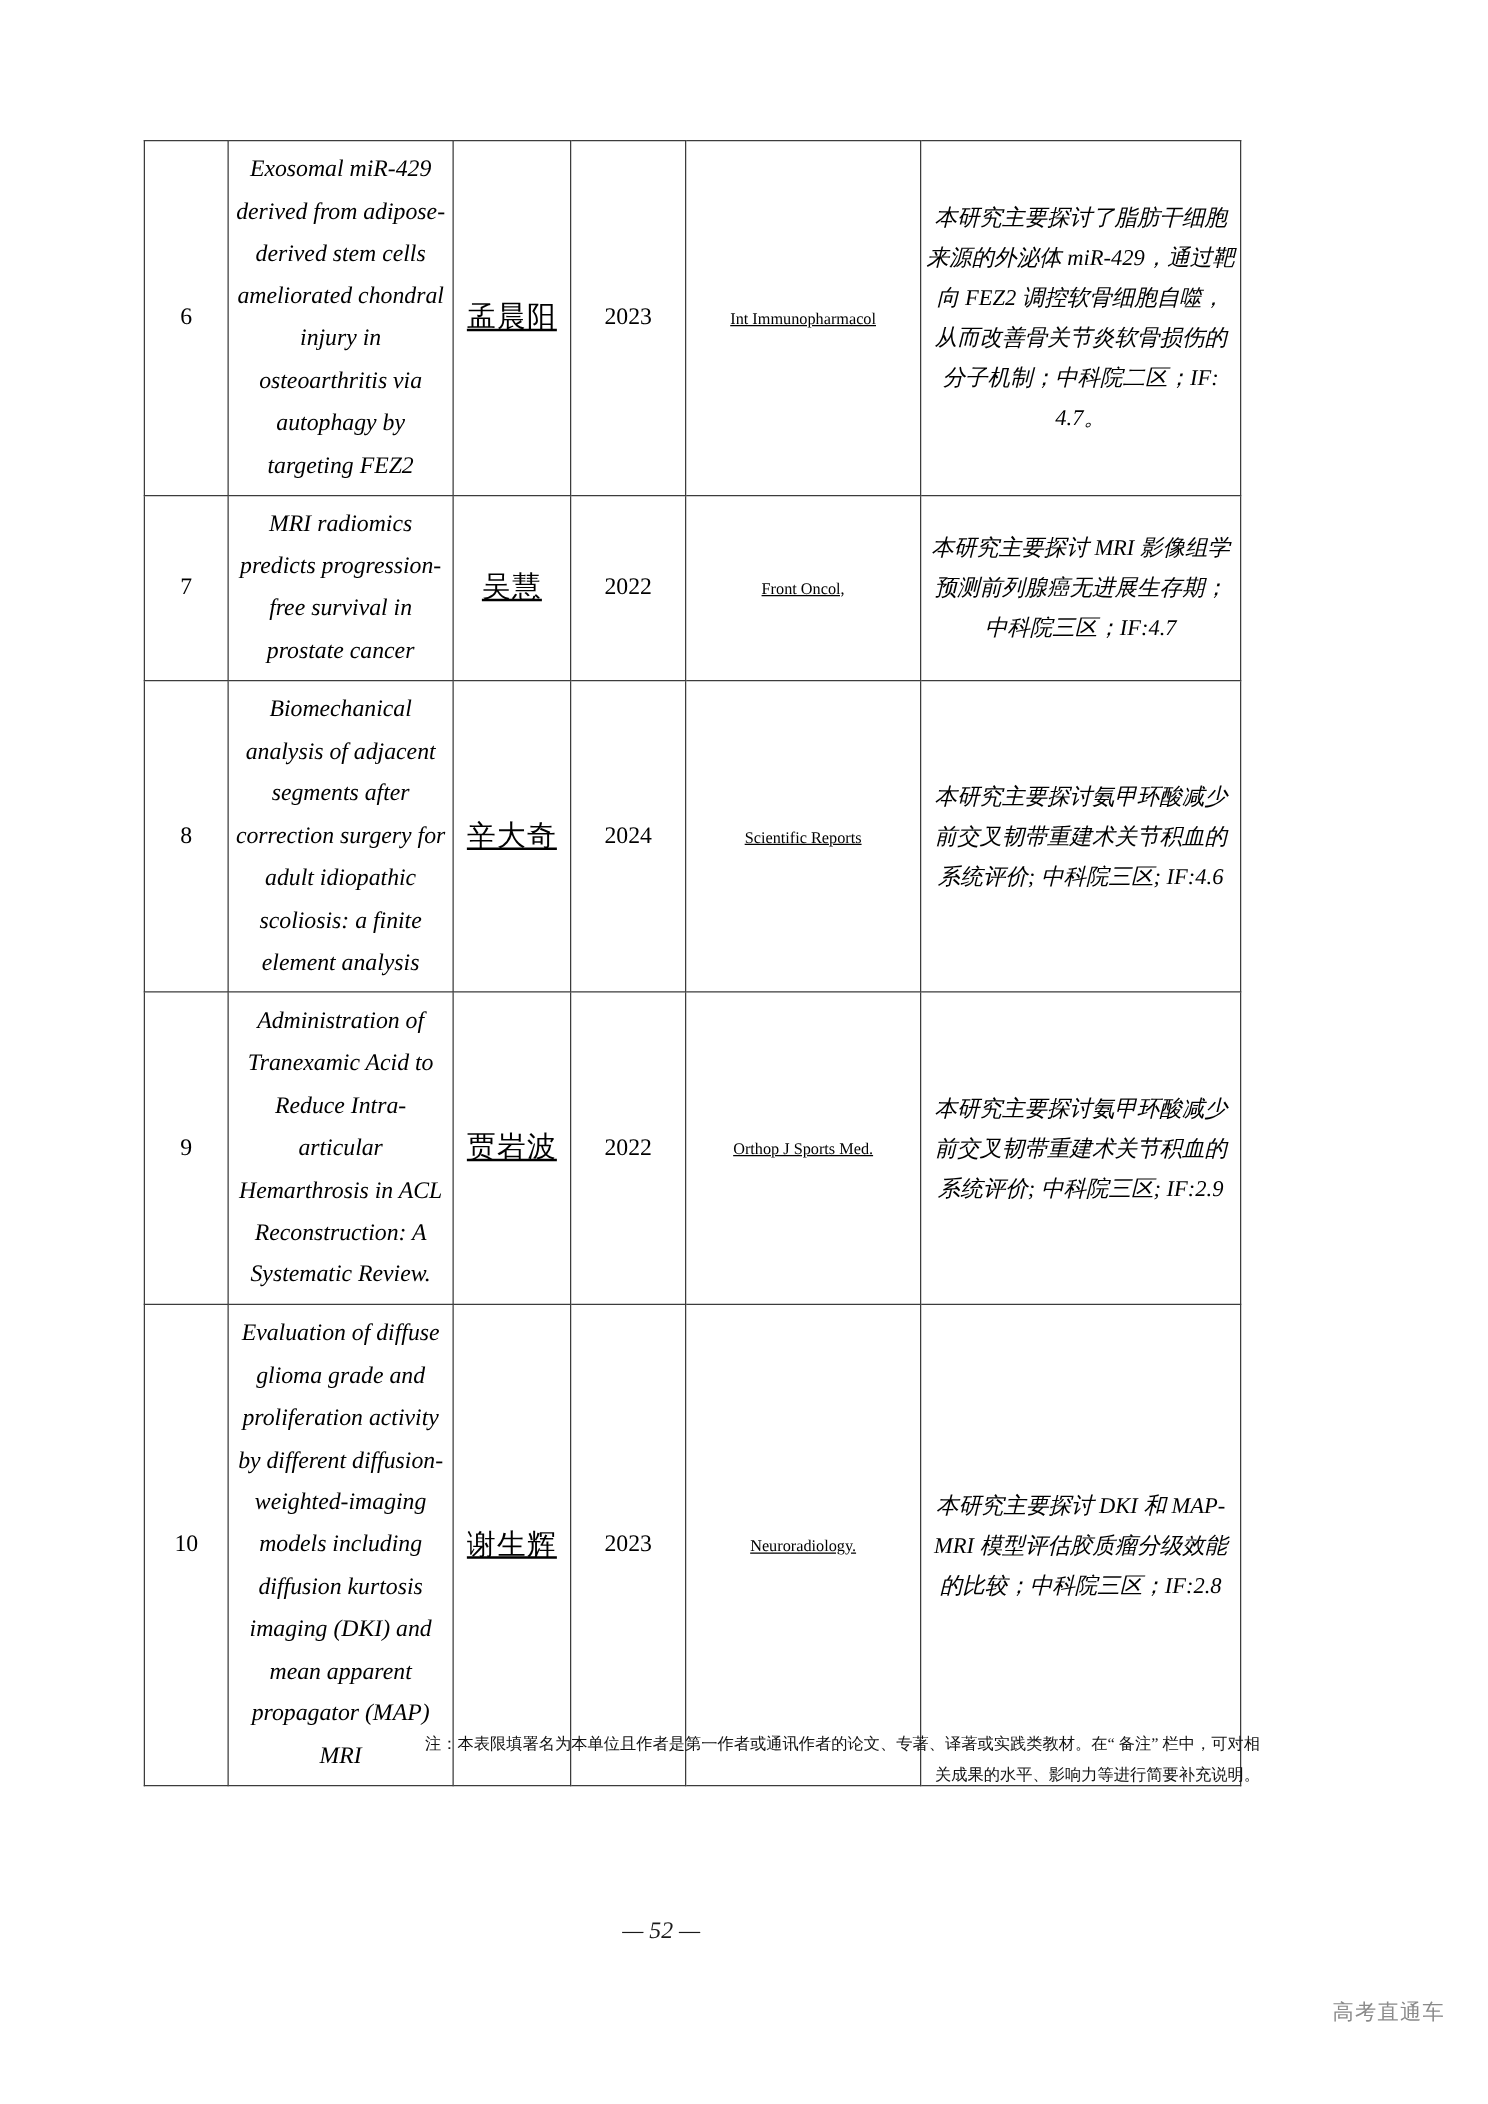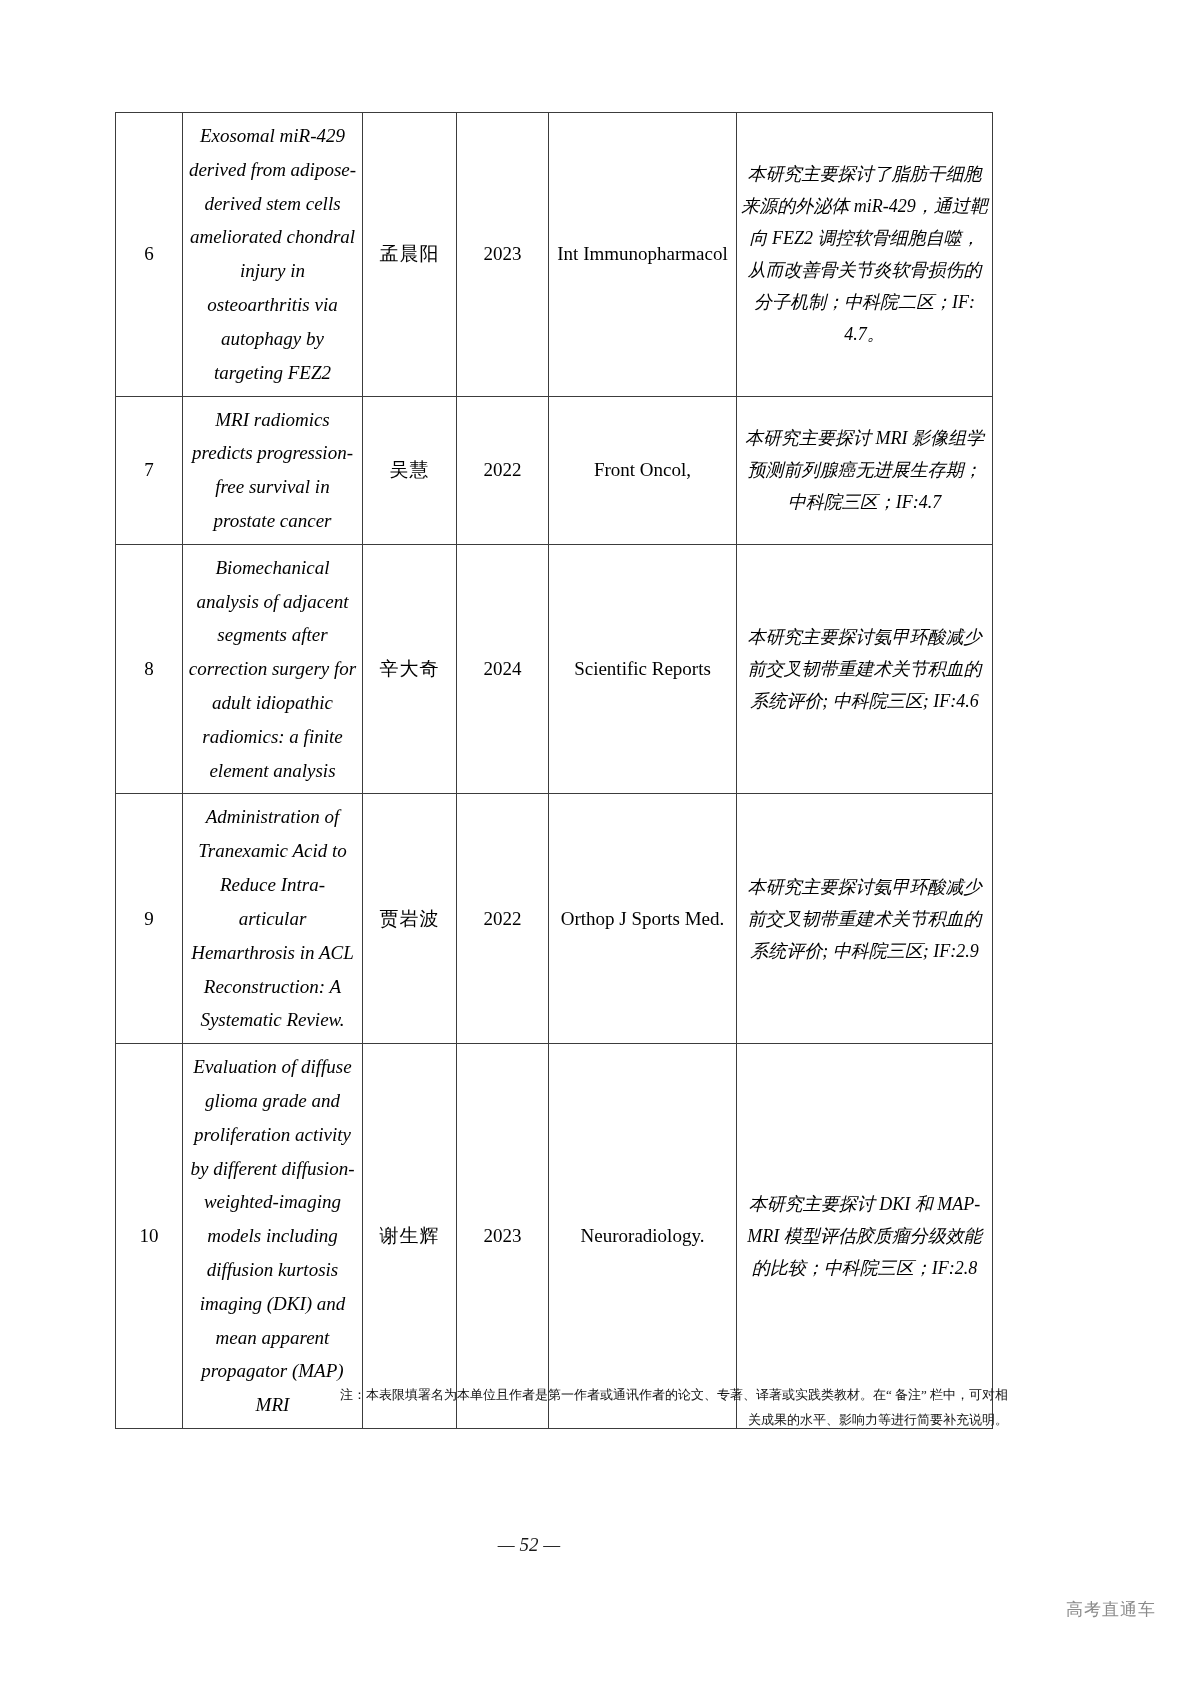--- a/index.html
+++ b/index.html
@@ -57,31 +57,33 @@
     font-size: 19px;
   }
   .cell-title {
     font-size: 19px;
     line-height: 1.82;
     padding-left: 6px;
     padding-right: 6px;
     font-style: italic;
   }
   .cell-author {
-    font-size: 19px;
+    font-size: 23px;
     letter-spacing: 1px;
+    text-decoration: underline;
   }
   .cell-year {
     font-size: 19px;
   }
   .cell-journal {
-    font-size: 19px;
+    font-size: 13px;
     line-height: 1.7;
     padding-left: 8px;
     padding-right: 8px;
+    text-decoration: underline;
   }
   .cell-remarks {
     font-size: 18px;
     line-height: 1.95;
     text-align: justify;
     text-align-last: center;
     padding-left: 10px;
     padding-right: 10px;
     font-style: italic;
   }
@@ -154,21 +156,21 @@
         <tr>
           <td class="cell-no">7</td>
           <td class="cell-title">MRI radiomics predicts progression-free survival in prostate cancer</td>
           <td class="cell-author">吴慧</td>
           <td class="cell-year">2022</td>
           <td class="cell-journal">Front Oncol,</td>
           <td class="cell-remarks">本研究主要探讨 MRI 影像组学预测前列腺癌无进展生存期；中科院三区；IF:4.7</td>
         </tr>
         <tr>
           <td class="cell-no">8</td>
-          <td class="cell-title">Biomechanical analysis of adjacent segments after correction surgery for adult idiopathic radiomics: a finite element analysis</td>
+          <td class="cell-title">Biomechanical analysis of adjacent segments after correction surgery for adult idiopathic scoliosis: a finite element analysis</td>
           <td class="cell-author">辛大奇</td>
           <td class="cell-year">2024</td>
           <td class="cell-journal">Scientific Reports</td>
           <td class="cell-remarks">本研究主要探讨氨甲环酸减少前交叉韧带重建术关节积血的系统评价; 中科院三区; IF:4.6</td>
         </tr>
         <tr>
           <td class="cell-no">9</td>
           <td class="cell-title">Administration of Tranexamic Acid to Reduce Intra-articular Hemarthrosis in ACL Reconstruction: A Systematic Review.</td>
           <td class="cell-author">贾岩波</td>
           <td class="cell-year">2022</td>

